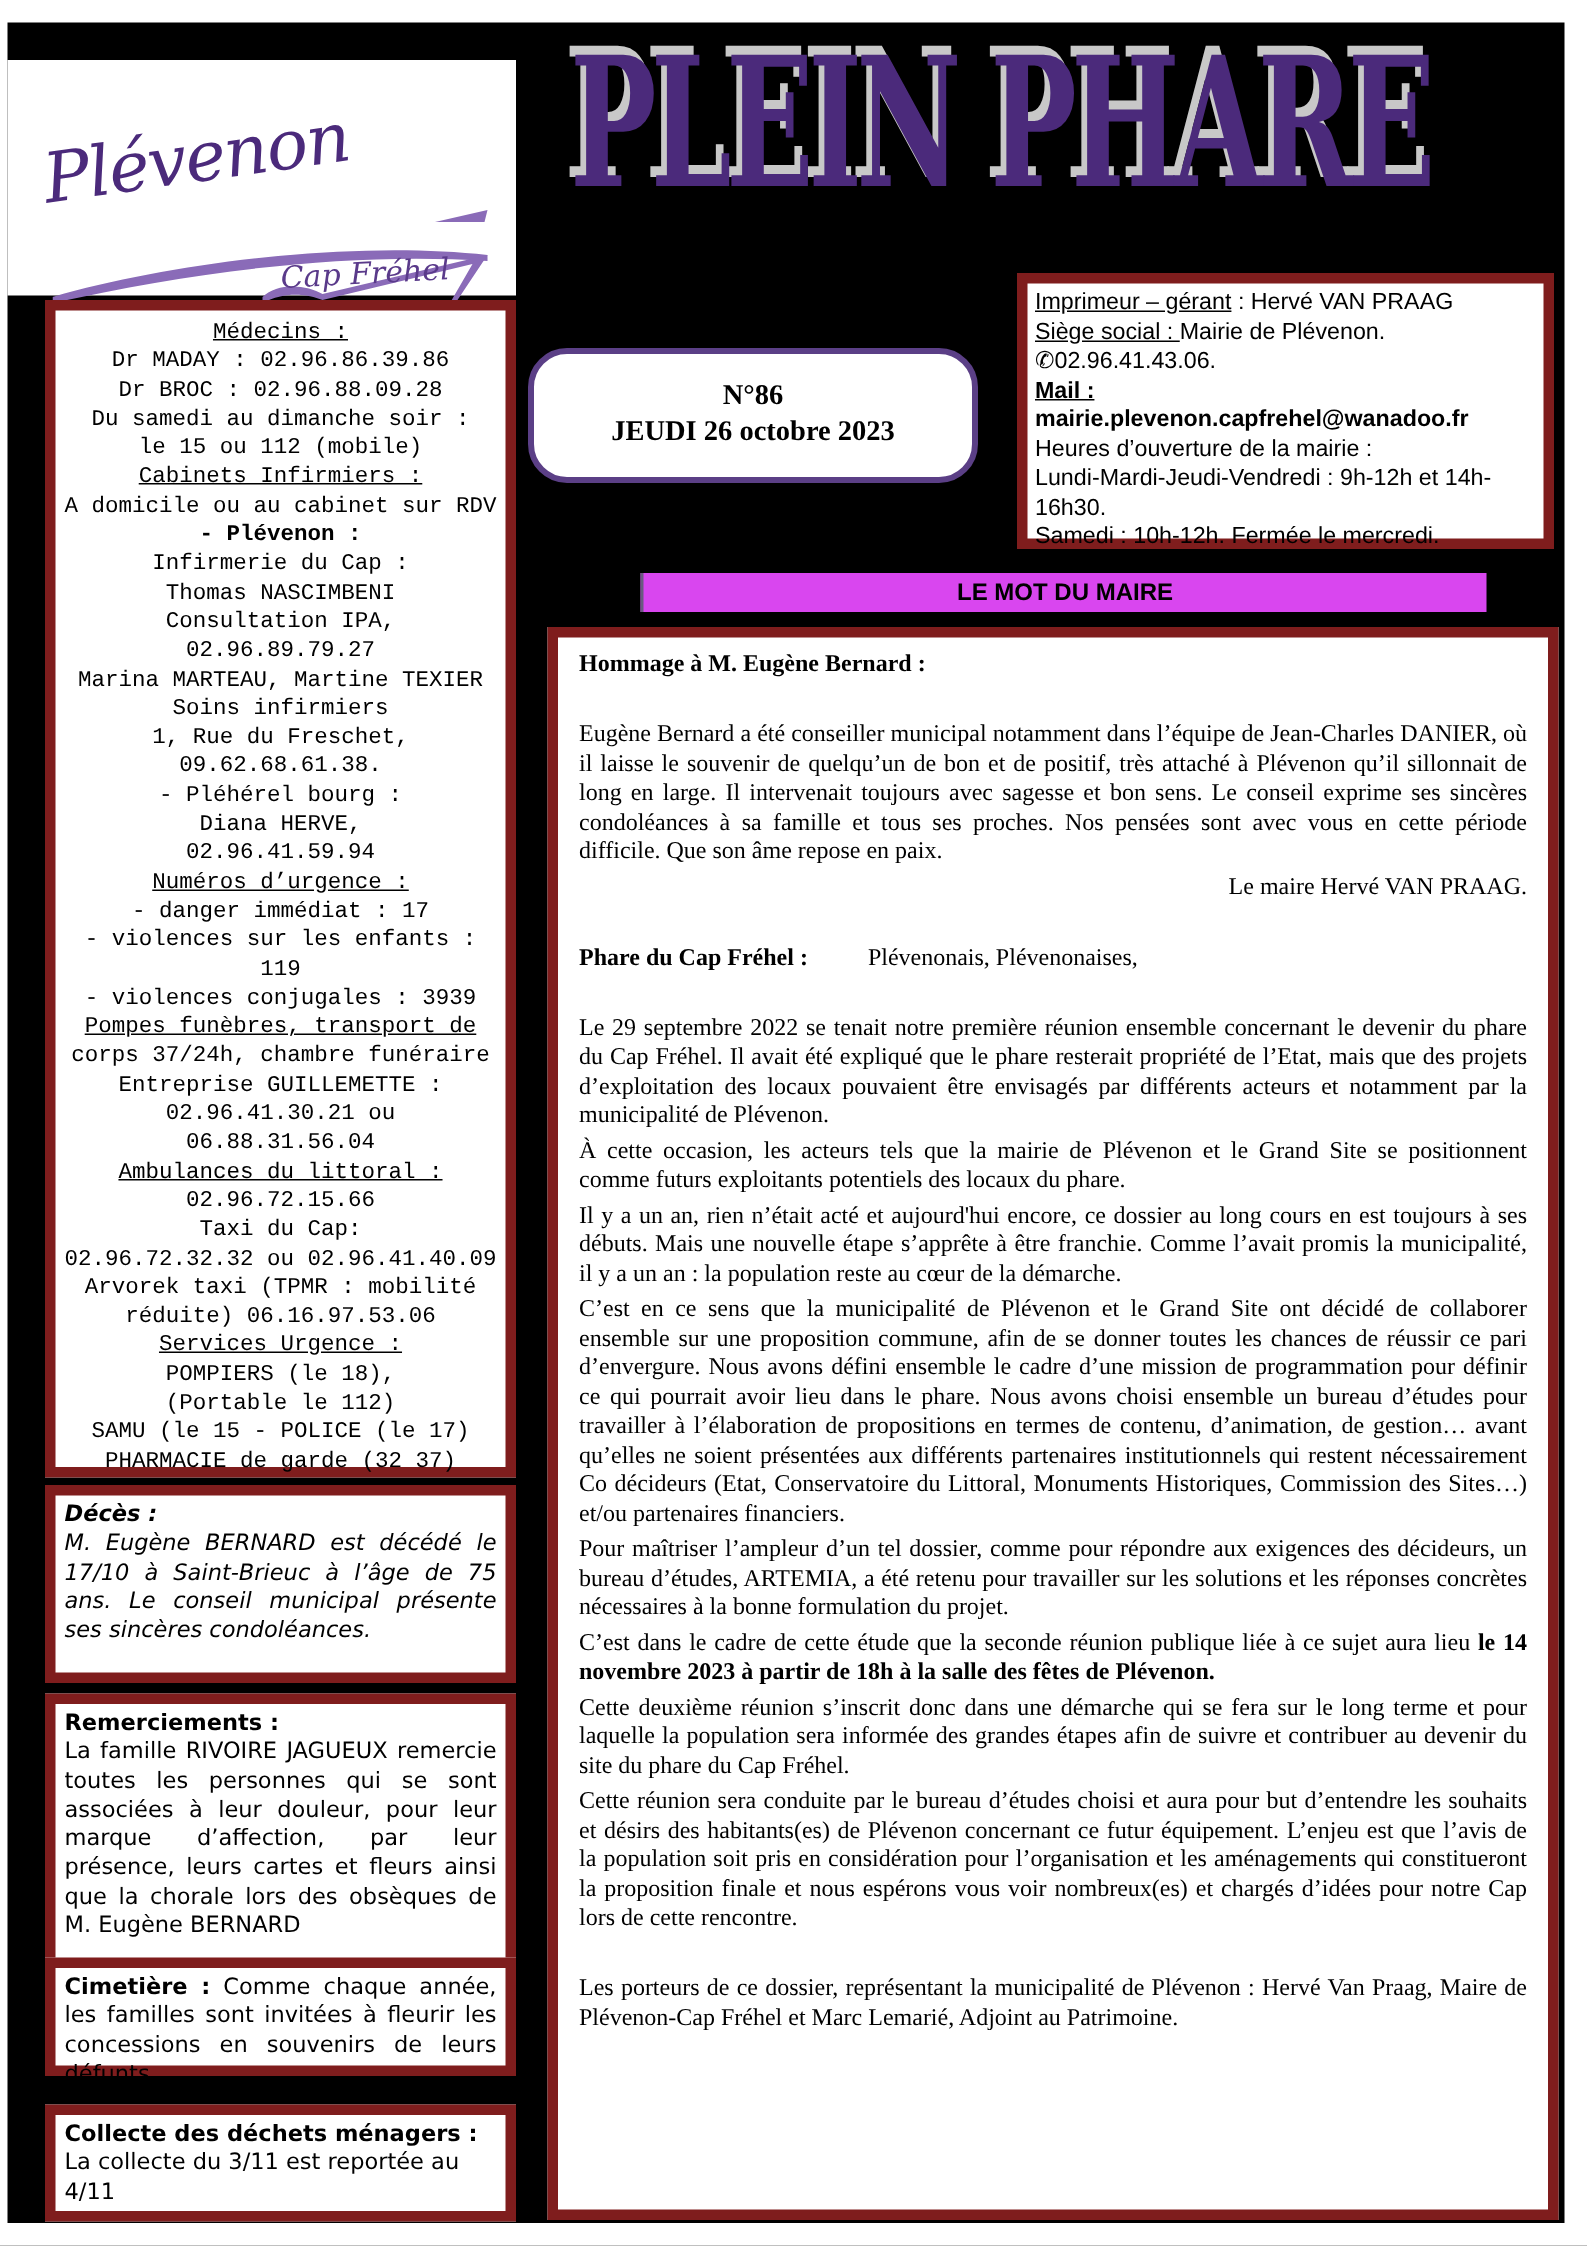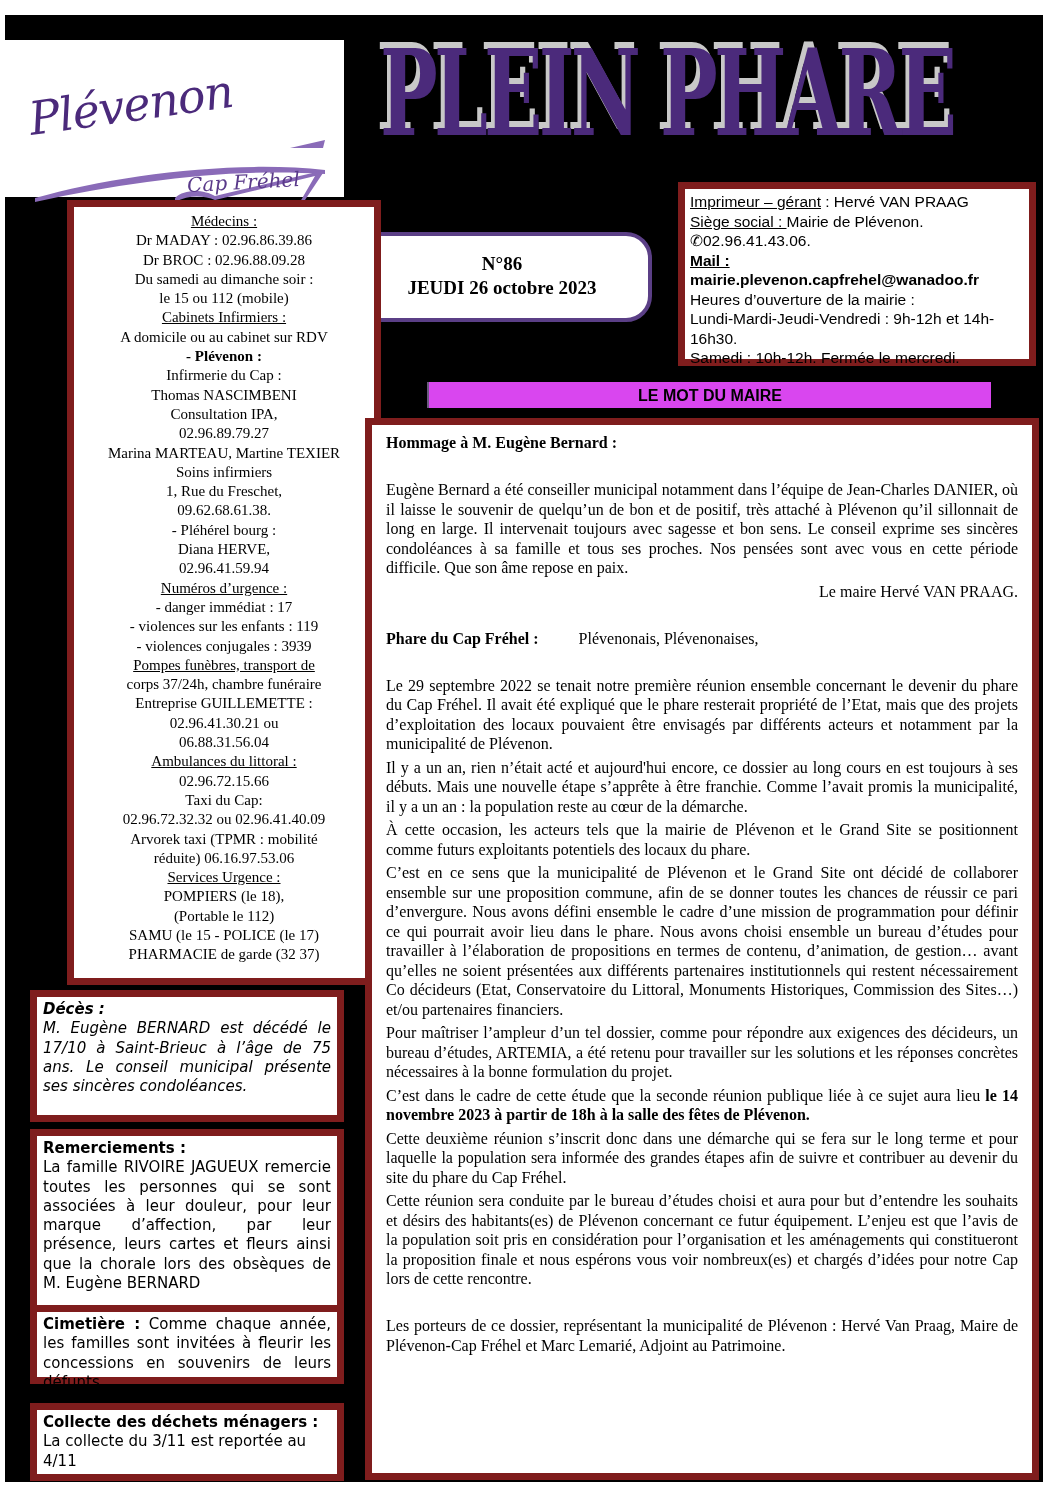--- a/index.html
+++ b/index.html
@@ -2,29 +2,29 @@
 <html><head>
 <meta charset="utf-8">
 <style>
   html, body { margin:0; padding:0; background:#ffffff; }
   body { width:1058px; height:1497px; position:relative; overflow:hidden; font-family:"DejaVu Sans", sans-serif; color:#000; }
   .black-bg { position:absolute; left:5px; top:15px; width:1038px; height:1467px; background:#000; }
   .logo-box { position:absolute; left:5px; top:40px; width:339px; height:157px; background:#fff; }
   .logo-main { position:absolute; left:28px; top:52px; font-family:"DejaVu Serif", serif; font-style:italic; font-size:46px; color:#4b2a7b; letter-spacing:-1px; transform:rotate(-8deg); transform-origin:left bottom; }
   .logo-sub { position:absolute; left:182px; top:130px; font-family:"DejaVu Serif", serif; font-style:italic; font-size:20px; color:#5a3a8a; transform:rotate(-3deg); }
   .logo-swoosh { position:absolute; left:30px; top:100px; }
-  .title { position:absolute; left:380px; top:18px; width:645px; height:150px; }
+  .title { position:absolute; left:380px; top:8px; width:645px; height:150px; }
   .title-text { font-family:"DejaVu Serif", serif; font-weight:bold; font-size:120px; line-height:150px; color:#4b2a7b; letter-spacing:-6px; transform:scaleX(0.64); transform-origin:left top; white-space:nowrap; text-shadow:-6px -6px 0 #c8c8c8; }
   .box { position:absolute; background:#fff; border:7px solid #7f1d1d; box-sizing:border-box; }
   .issue-box { position:absolute; left:352px; top:232px; width:300px; height:90px; background:#fff; border:4px solid #5b3f86; border-radius:26px; box-sizing:border-box; text-align:center; font-family:"Liberation Serif", serif; font-weight:bold; font-size:19px; line-height:24px; padding-top:16px; }
   .info-box { left:678px; top:182px; width:358px; height:184px; padding:3px 5px; font-family:"Liberation Sans", sans-serif; font-size:15.5px; line-height:19.5px; transform:scaleX(1); }
   .info-box .u { text-decoration:underline; }
   .info-box .b { font-weight:bold; }
   .banner { position:absolute; left:427px; top:382px; width:562px; height:26px; background:#d946ef; text-align:center; font-family:"Liberation Sans", sans-serif; font-weight:bold; font-size:16px; line-height:27px; border-left:2px solid #6a5a80; }
-  .side-box { left:30px; width:314px; font-family:Liberation Serif, serif; font-size:15px; line-height:19.3px; text-align:center; padding:5px 4px;margin-left:37px; }
+  .side-box { left:30px; width:314px; font-family:Liberation Mono, monospace; font-size:15px; line-height:19.3px; text-align:center; padding:5px 4px; }
   .side-box .u { text-decoration:underline; }
   .side-box .b { font-weight:bold; }
   .note-box { left:30px; width:314px; font-family:"DejaVu Sans", sans-serif; font-size:15px; line-height:19.3px; text-align:justify; padding:3px 6px 3px 6px; }
   .note-box .b { font-weight:bold; }
   .main-box { left:365px; top:418px; width:674px; height:1062px; padding:4px 10px; font-family:"Liberation Sans", sans-serif; font-size:16px; line-height:19.5px; text-align:justify; }
   .main-box p { margin:4px;font-family:Liberation Serif, serif; }
   .main-box .h { font-weight:bold; }
   .main-box .sp { height:19.5px; }
   .main-box .right { text-align:right; }
   .line { display:block; }
@@ -132,22 +132,22 @@
 
 <div class="box main-box">
   <p class="h">Hommage à M. Eugène Bernard :</p>
   <div class="sp"></div>
   <p>Eugène Bernard a été conseiller municipal notamment dans l’équipe de Jean-Charles DANIER, où il laisse le souvenir de quelqu’un de bon et de positif, très attaché à Plévenon qu’il sillonnait de long en large. Il intervenait toujours avec sagesse et bon sens. Le conseil exprime ses sincères condoléances à sa famille et tous ses proches. Nos pensées sont avec vous en cette période difficile. Que son âme repose en paix.</p>
   <p class="right">Le maire Hervé VAN PRAAG.</p>
   <div class="sp"></div>
   <p><span class="h">Phare du Cap Fréhel :</span><span style="display:inline-block;width:40px;"></span><span>Plévenonais, Plévenonaises,</span></p>
   <div class="sp"></div>
   <p>Le 29 septembre 2022 se tenait notre première réunion ensemble concernant le devenir du phare du Cap Fréhel. Il avait été expliqué que le phare resterait propriété de l’Etat, mais que des projets d’exploitation des locaux pouvaient être envisagés par différents acteurs et notamment par la municipalité de Plévenon.</p>
+  <p>À cette occasion, les acteurs tels que la mairie de Plévenon et le Grand Site se positionnent comme futurs exploitants potentiels des locaux du phare.</p>
   <p>Il y a un an, rien n’était acté et aujourd'hui encore, ce dossier au long cours en est toujours à ses débuts. Mais une nouvelle étape s’apprête à être franchie. Comme l’avait promis la municipalité, il y a un an : la population reste au cœur de la démarche.</p>
-  <p>À cette occasion, les acteurs tels que la mairie de Plévenon et le Grand Site se positionnent comme futurs exploitants potentiels des locaux du phare.</p>
   <p>C’est en ce sens que la municipalité de Plévenon et le Grand Site ont décidé de collaborer ensemble sur une proposition commune, afin de se donner toutes les chances de réussir ce pari d’envergure. Nous avons défini ensemble le cadre d’une mission de programmation pour définir ce qui pourrait avoir lieu dans le phare. Nous avons choisi ensemble un bureau d’études pour travailler à l’élaboration de propositions en termes de contenu, d’animation, de gestion… avant qu’elles ne soient présentées aux différents partenaires institutionnels qui restent nécessairement Co décideurs (Etat, Conservatoire du Littoral, Monuments Historiques, Commission des Sites…) et/ou partenaires financiers.</p>
   <p>Pour maîtriser l’ampleur d’un tel dossier, comme pour répondre aux exigences des décideurs, un bureau d’études, ARTEMIA, a été retenu pour travailler sur les solutions et les réponses concrètes nécessaires à la bonne formulation du projet.</p>
   <p><span>C’est dans le cadre de cette étude que la seconde réunion publique liée à ce sujet aura lieu </span><span class="h">le 14 novembre 2023 à partir de 18h à la salle des fêtes de Plévenon.</span></p>
   <p>Cette deuxième réunion s’inscrit donc dans une démarche qui se fera sur le long terme et pour laquelle la population sera informée des grandes étapes afin de suivre et contribuer au devenir du site du phare du Cap Fréhel.</p>
   <p>Cette réunion sera conduite par le bureau d’études choisi et aura pour but d’entendre les souhaits et désirs des habitants(es) de Plévenon concernant ce futur équipement. L’enjeu est que l’avis de la population soit pris en considération pour l’organisation et les aménagements qui constitueront la proposition finale et nous espérons vous voir nombreux(es) et chargés d’idées pour notre Cap lors de cette rencontre.</p>
   <div class="sp"></div>
   <p>Les porteurs de ce dossier, représentant la municipalité de Plévenon : Hervé Van Praag, Maire de Plévenon-Cap Fréhel et Marc Lemarié, Adjoint au Patrimoine.</p>
 </div>
 
 </body></html>

